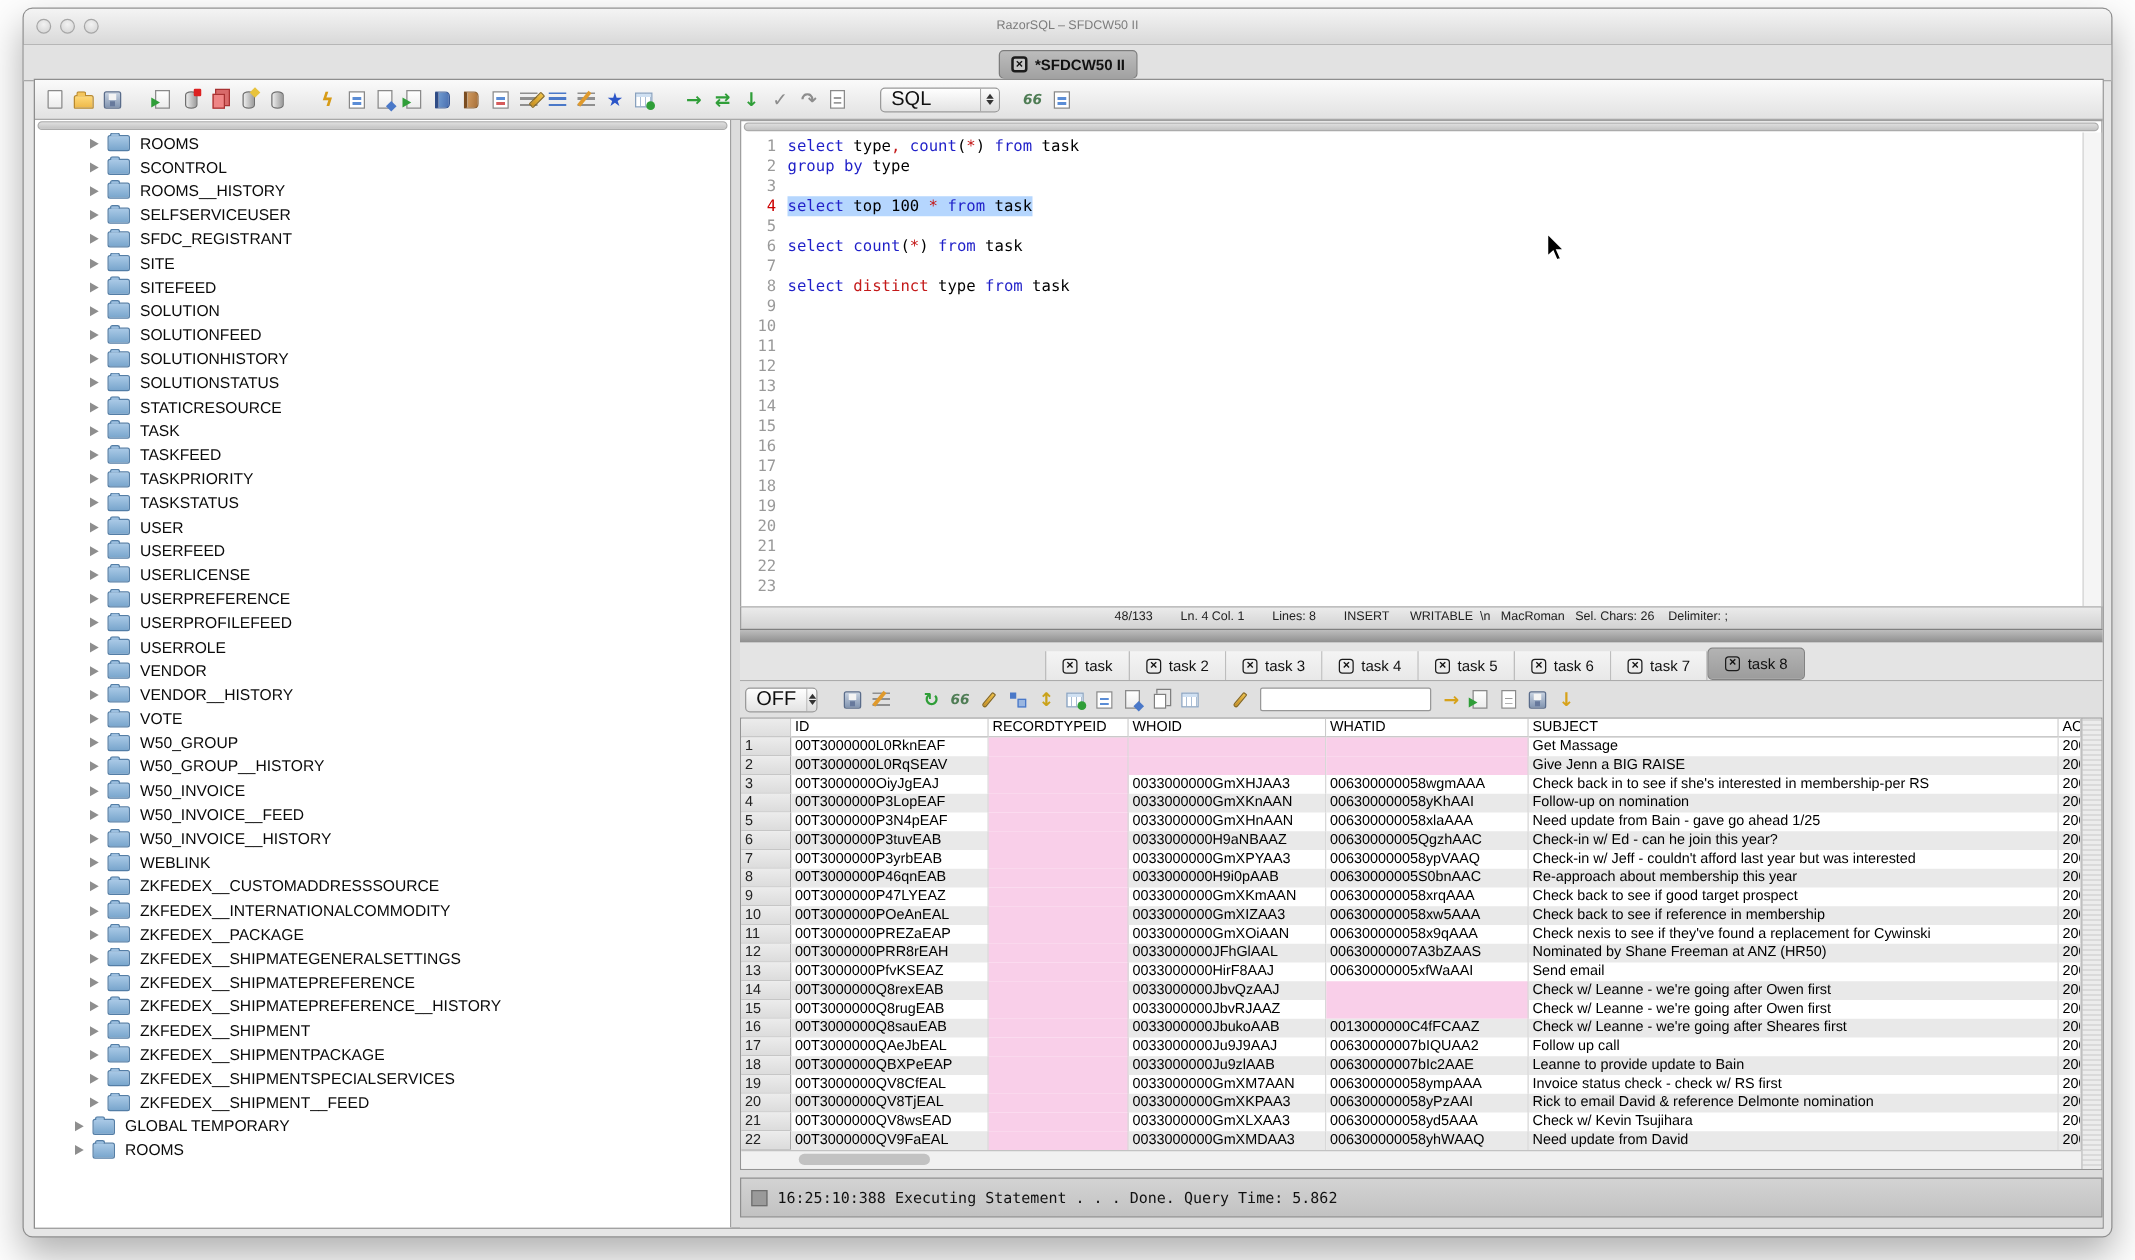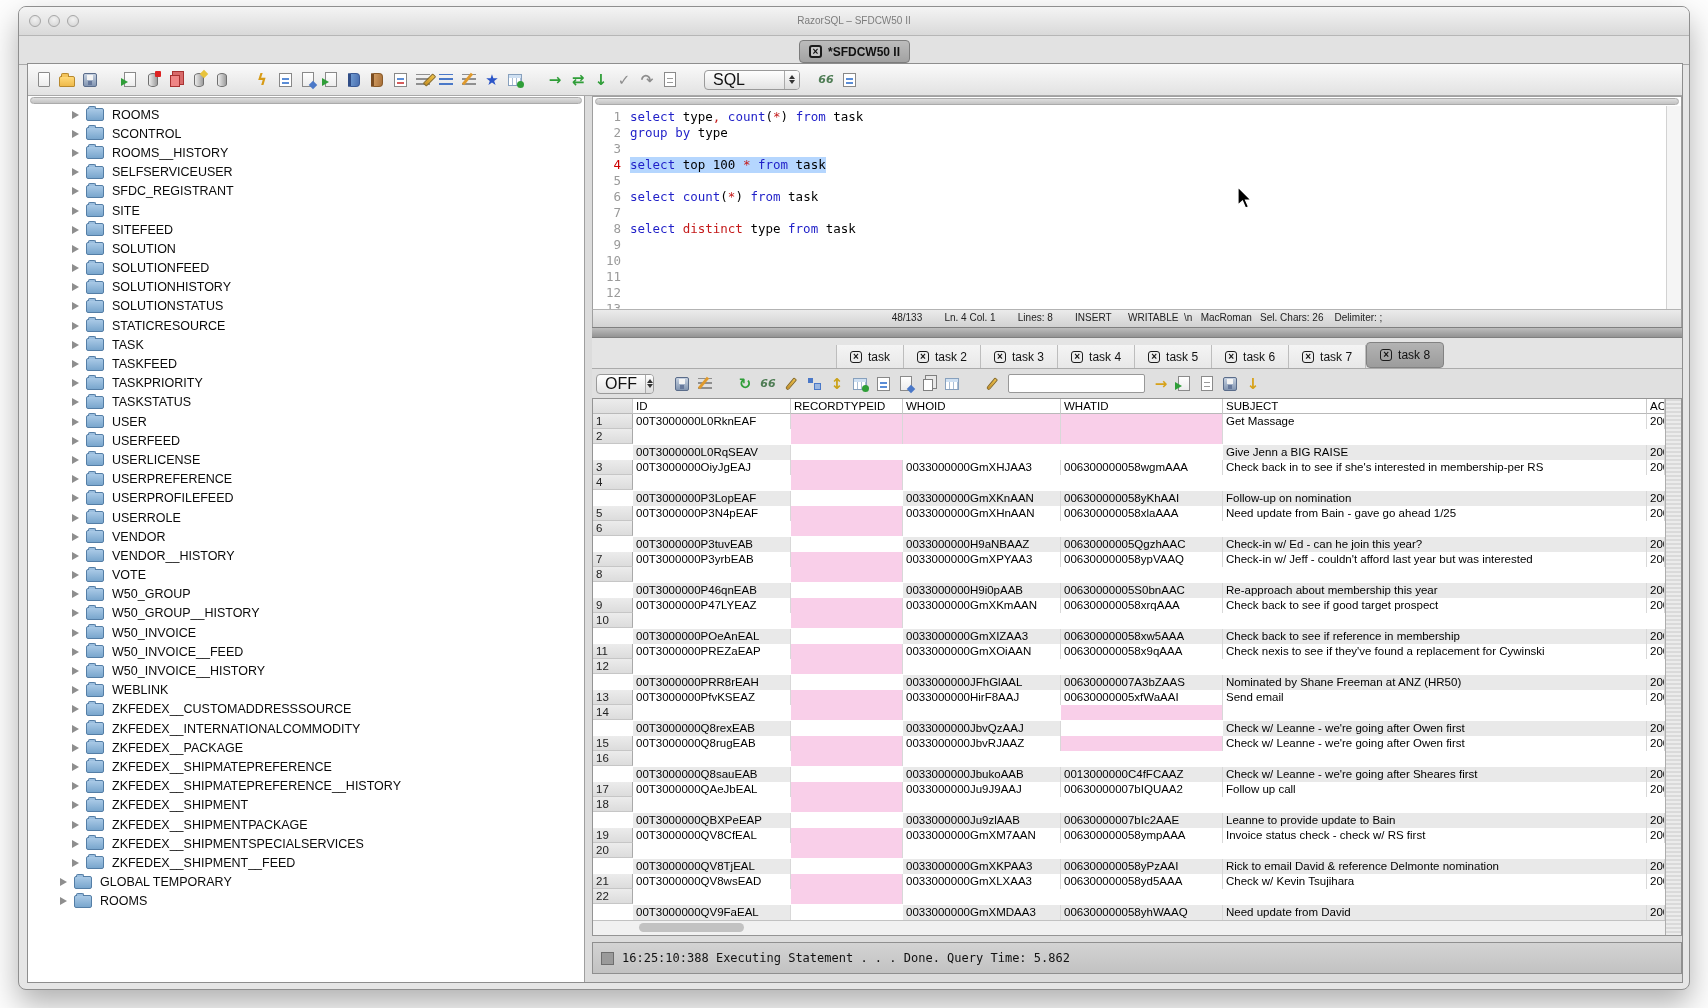--- a/index.html
+++ b/index.html
@@ -130,21 +130,21 @@
     font-size:11px;padding:0 4px;box-sizing:border-box;font-family:"Liberation Sans",sans-serif;}
   
   .grid-wrap{flex:none;display:flex;min-height:0;border:1px solid #949494;background:#fff;}
   .gcols{flex:1;min-width:0;display:flex;flex-direction:column;}
   .grow{display:grid;grid-template-columns:40px 158px 112px 158px 162px 1fr 18px;flex:none;}
   .ghead .gc-cell{background:#fff;border-bottom:1px solid #b9b9b9;border-right:1px solid #c9c9c9;font-size:11.5px;color:#000;}
   .ghead .rn{background:linear-gradient(#ececec,#dedede);}
   .gc-cell{height:15px;line-height:15px;padding:0 0 0 3px;white-space:nowrap;overflow:hidden;font-size:11.5px;color:#000;
     border-right:1px solid #d8d8d8;box-sizing:border-box;}
   .rn{background:linear-gradient(#ececec,#dcdcdc);border-right:1px solid #a9a9a9;border-bottom:1px solid #c6c6c6;color:#222;}
-  .grow.even .gc-cell:not(.rn):not(.pink){background:#e9e9e9;margin-top:16px;}
+  .grow.even .gc-cell:not(.rn):not(.pink){background:#e9e9e9;}
   .pink{background:#f9cfe9 !important;}
   .gvscroll{width:15px;flex:none;border-left:1px solid #adadad;
     background:repeating-linear-gradient(0deg,#ececec 0 2px,#dadada 2px 4px);}
   .ghscroll{height:14px;flex:none;border-top:1px solid #c2c2c2;background:#f1f1f1;position:relative;}
   .ghscroll .thumb{position:absolute;left:46px;top:2px;width:105px;height:9px;background:#c2c2c2;border-radius:5px;}
   
   .gstatus{height:30px;flex:none;margin-top:6px;background:linear-gradient(#d3d3d3,#c2c2c2);border:1px solid #8f8f8f;
     display:flex;align-items:center;gap:8px;padding:0 8px;font-family:"DejaVu Sans Mono","Liberation Mono",monospace;
     font-size:12px;color:#111;margin-bottom:8px;}
   .gstatus .sq{width:11px;height:11px;background:#9a9a9a;border:1px solid #6e6e6e;flex:none;}
@@ -427,20 +427,25 @@
               </div>
               <div class="trow">
                 <span class="tri"></span>
                 <span class="tfold"></span>
                 <span>ZKFEDEX__INTERNATIONALCOMMODITY</span>
               </div>
               <div class="trow">
                 <span class="tri"></span>
                 <span class="tfold"></span>
                 <span>ZKFEDEX__PACKAGE</span>
+              </div>
+              <div class="trow">
+                <span class="tri"></span>
+                <span class="tfold"></span>
+                <span>ZKFEDEX__SHIPMATEGENERALSETTINGS</span>
               </div>
               <div class="trow">
                 <span class="tri"></span>
                 <span class="tfold"></span>
                 <span>ZKFEDEX__SHIPMATEPREFERENCE</span>
               </div>
               <div class="trow">
                 <span class="tri"></span>
                 <span class="tfold"></span>
                 <span>ZKFEDEX__SHIPMATEPREFERENCE__HISTORY</span>

